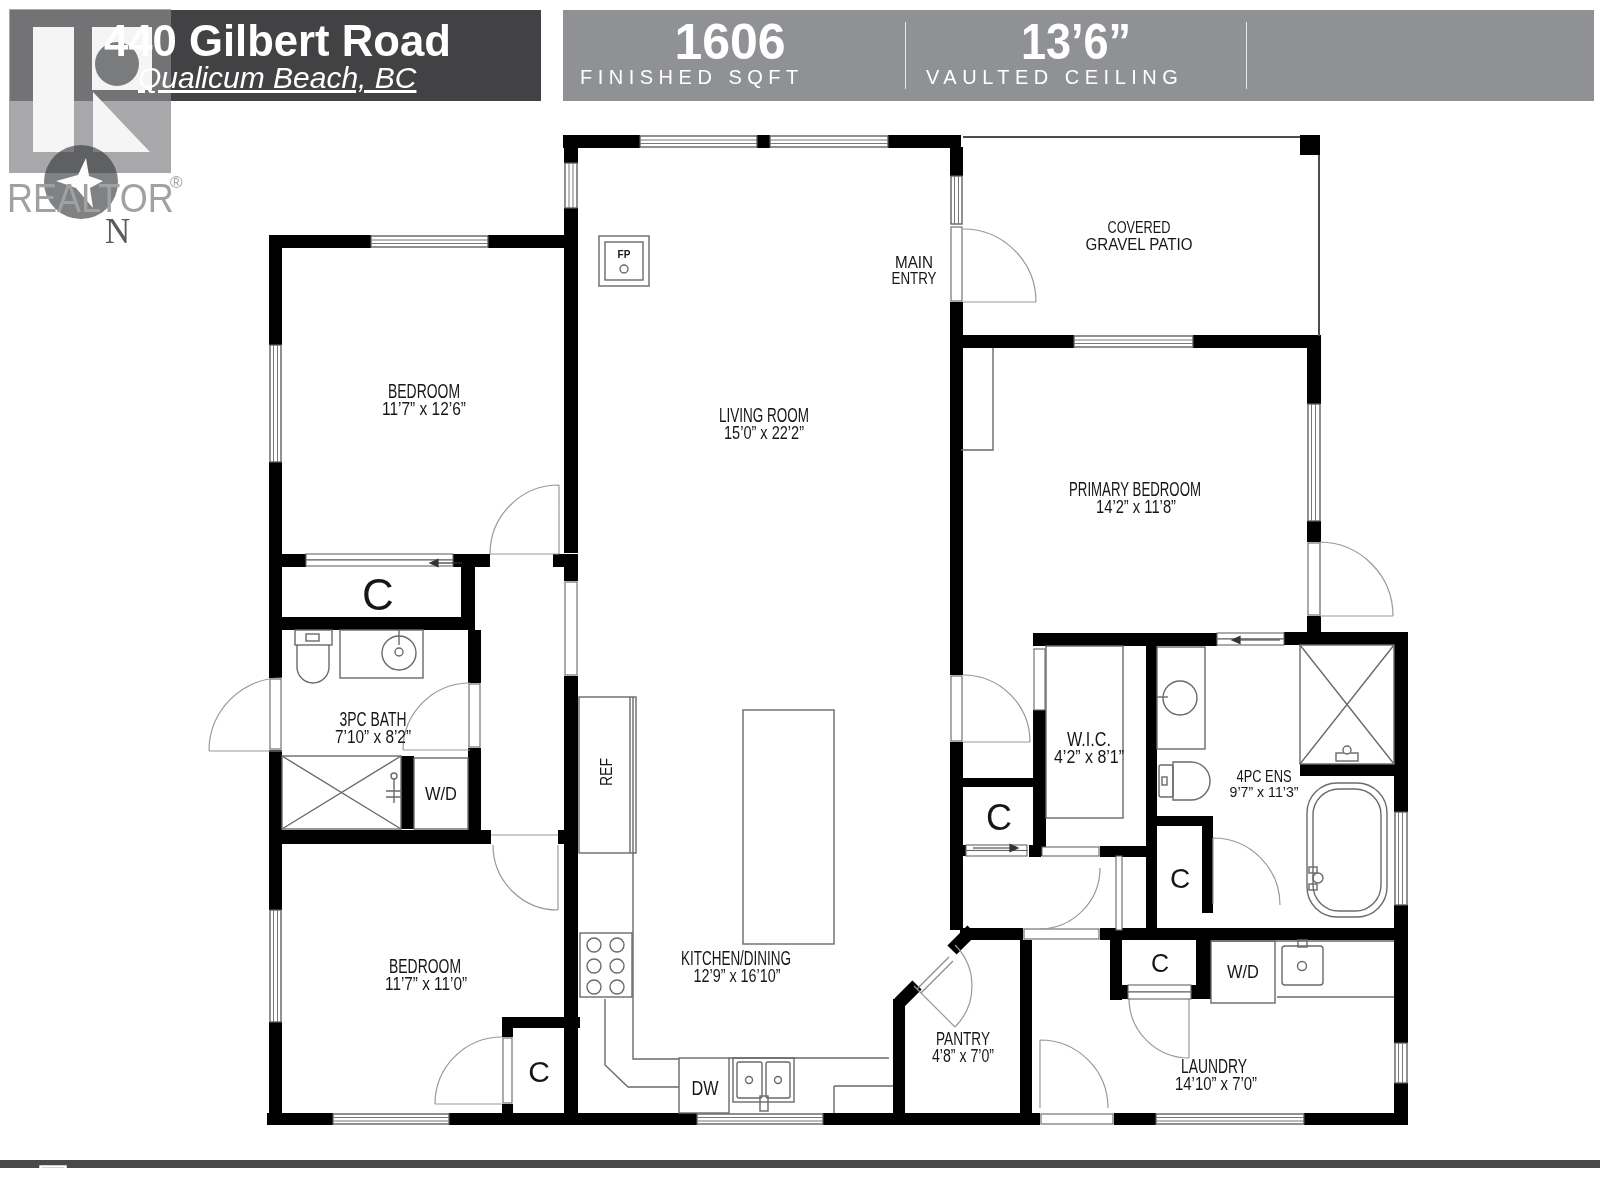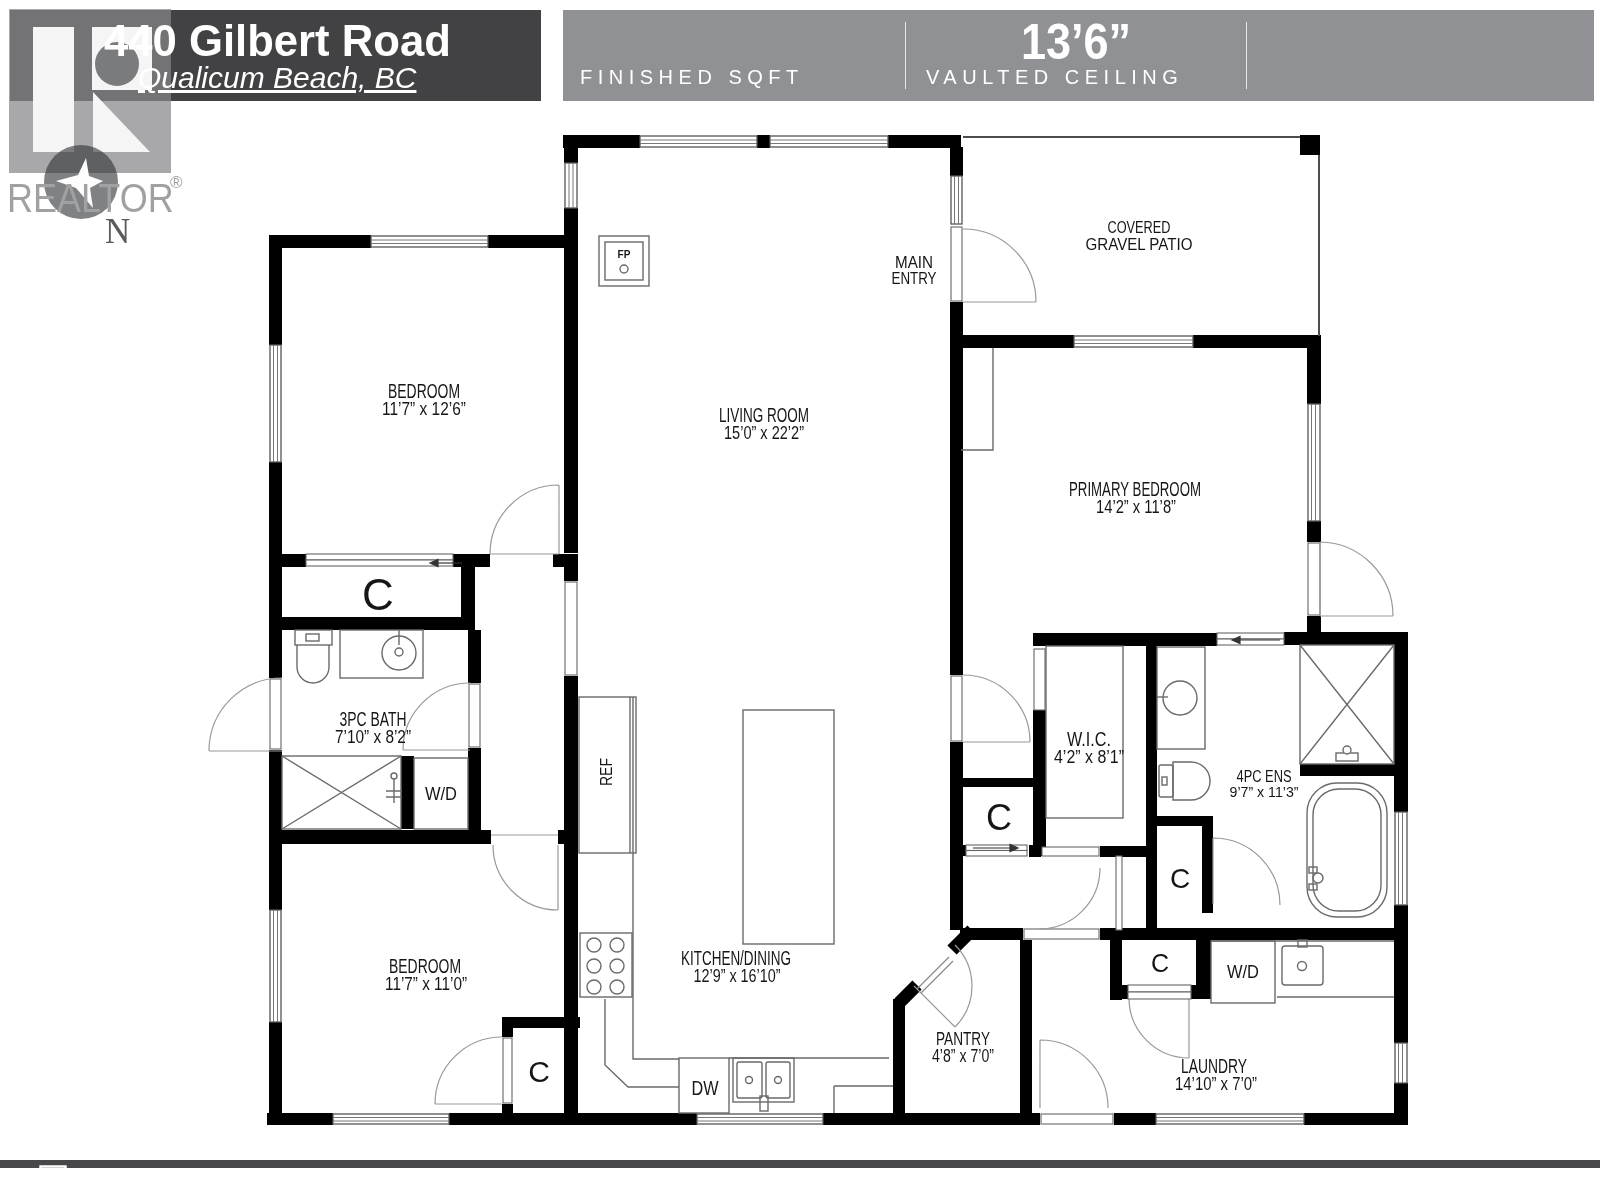--- a/index.html
+++ b/index.html
@@ -28,20 +28,21 @@
 <div class="abs" style="left:95px;top:42px;width:44px;height:44px;border-radius:50%;background:#7a7b7d;"></div>
 
 <svg class="abs" style="left:0;top:0;" width="200" height="260" viewBox="0 0 200 260">
       <polygon points="93,92 150,152 93,152" fill="#f5f5f5"></polygon>
     </svg>
 
 <div class="abs" style="left:104px;top:15px;width:450px;height:46px;color:#fff;font-size:45px;font-weight:bold;transform:scaleX(0.97);transform-origin:0 0;">440 Gilbert Road</div>
 
 <div class="abs" style="left:138px;top:61px;width:420px;height:34px;color:#fff;font-size:30px;font-style:italic;text-decoration:underline;">Qualicum Beach, BC</div>
 
+<div class="abs" style="left:630px;top:13px;width:200px;text-align:center;color:#fff;font-size:50px;font-weight:bold;">1606</div>
 
 <div class="abs" style="left:580px;top:66px;width:300px;text-align:left;color:#fff;font-size:20px;letter-spacing:5.5px;white-space:nowrap;">FINISHED SQFT</div>
 
 <div class="abs" style="left:976px;top:13px;width:200px;text-align:center;color:#fff;font-size:50px;font-weight:bold;transform:scaleX(0.9);">13’6”</div>
 
 <div class="abs" style="left:926px;top:66px;width:300px;text-align:left;color:#fff;font-size:20px;letter-spacing:5.5px;white-space:nowrap;">VAULTED CEILING</div>
 
 <svg class="abs" style="left:0;top:0;" width="220" height="270" viewBox="0 0 220 270">
   <circle cx="81" cy="182" r="37" fill="rgba(50,51,53,0.62)"></circle>
   <polygon points="86,158 89,176 103,181 90,188 93,208 76,188 56,181 78,175" fill="#fdfdfd"></polygon>

